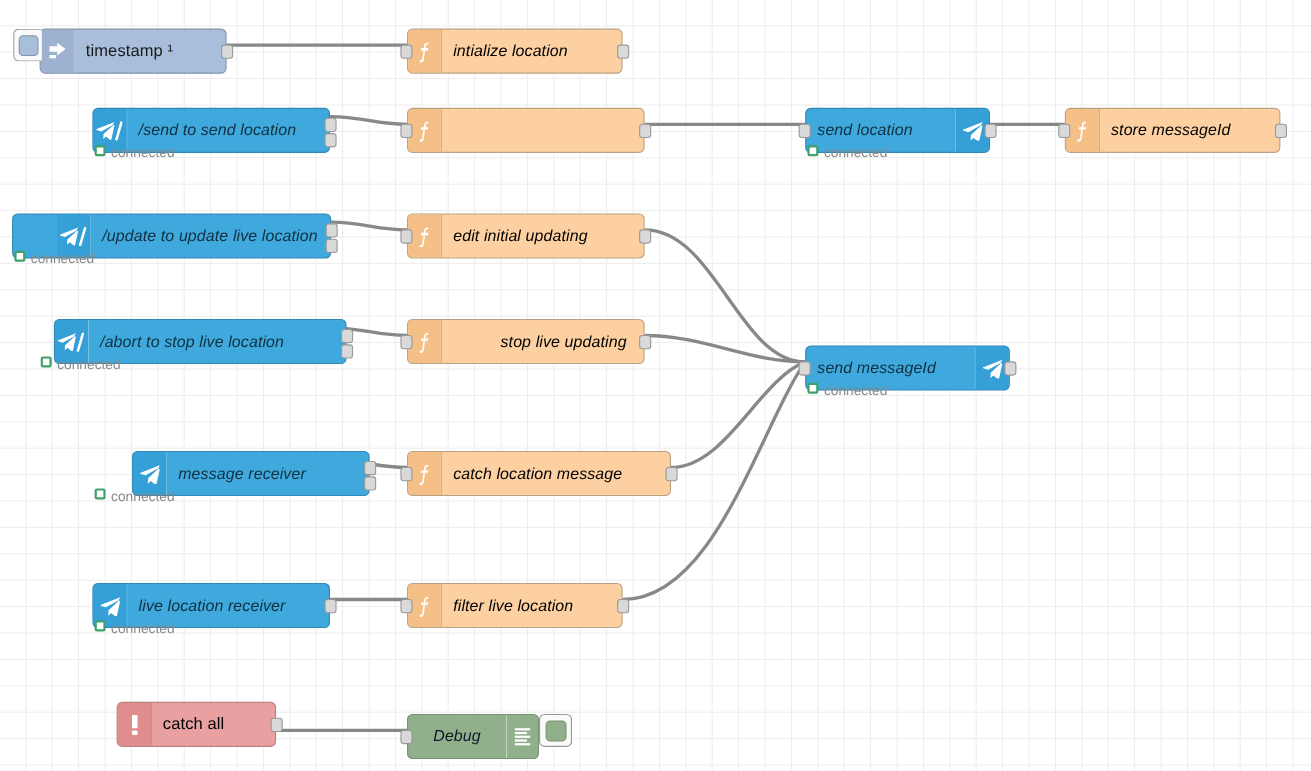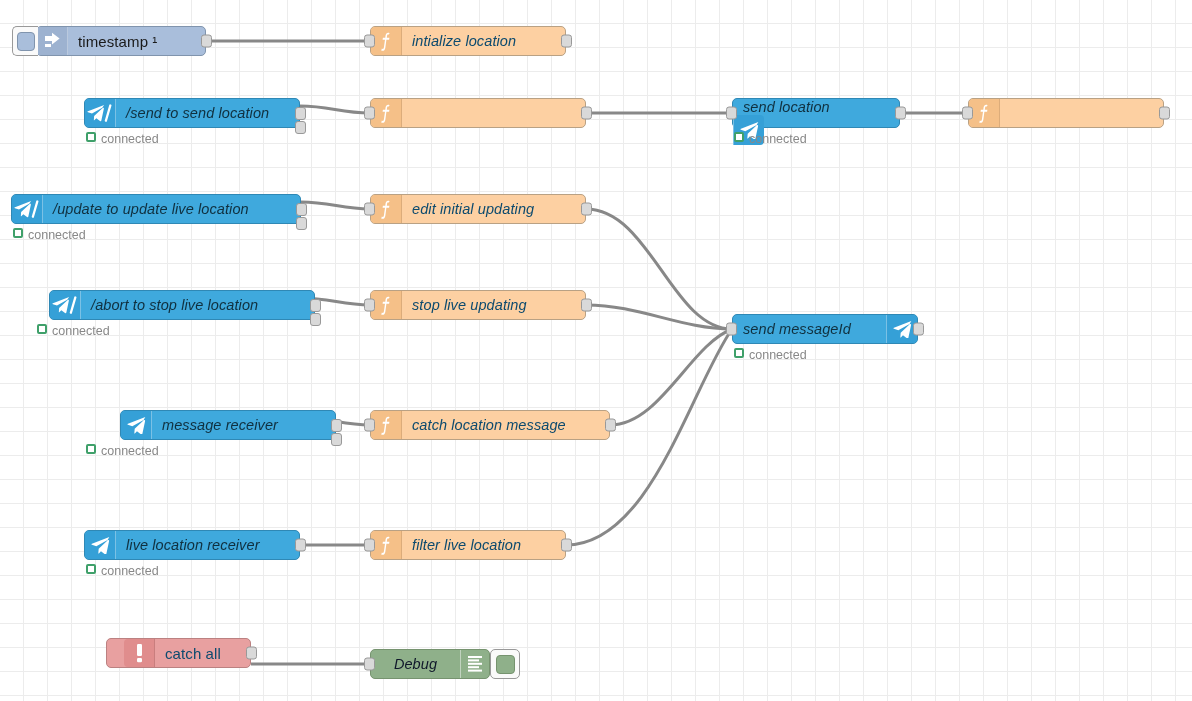--- a/index.html
+++ b/index.html
@@ -32,21 +32,21 @@
   }
   .wire {
     fill: none;
     stroke: #888888;
     stroke-width: 3;
   }
 
   
   .node {
     position: absolute;
-    height: 30px;
+    height: 41px;
     box-sizing: border-box;
     border: 1px solid #999999;
     border-radius: 5px;
     display: flex;
     align-items: stretch;
     overflow: visible;
   }
   .node-icon {
     width: 30px;
     flex: 0 0 30px;
@@ -57,21 +57,21 @@
     border-bottom-left-radius: 4px;
     background: rgba(0,0,0,0.06);
   }
   .node-label {
     flex: 1 1 auto;
     display: flex;
     align-items: center;
     padding: 0 10px;
     font-size: 14.5px;
     font-style: italic;
-    color: #0c4a6e;
+    color: #000000;
     white-space: nowrap;
     letter-spacing: 0.1px;
   }
 
   
   .port {
     position: absolute;
     width: 11px;
     height: 13px;
     background: #d9d9d9;
@@ -274,44 +274,45 @@
       </div>
       <div class="node n-func" style="left: 370px; top: 98px; width: 216px;">
         <div class="node-icon">
           <svg class="gi" width="16" height="20" viewBox="0 0 16 20">
             <path d="M11.6 2.2c-1-.6-2.3-.6-3.1.2-.7.7-.9 1.7-1 2.7l-.2 1.6H4.9l-.3 2.1h2.4l-1 6.9c-.1 1-.3 1.7-.7 2-.4.3-.9.2-1.4-.1l-.7 1.9c1 .5 2.3.5 3.1-.3.7-.7 1-1.8 1.1-2.9l1-7.5h2.7l.3-2.1H8.8l.2-1.4c.1-.8.2-1.4.5-1.7.3-.3.8-.3 1.3 0z" fill="#ffffff"></path>
           </svg>
         </div>
         <div class="port in"></div>
         <div class="port out"></div>
       </div>
-      <div class="node n-tele n-tele-right" style="left: 732px; top: 98px; width: 168px; flex-direction: column;">
+      <div class="node n-tele n-tele-right" style="left: 732px; top: 98px; width: 168px;">
         <div class="node-label">send location</div>
         <div class="node-icon">
           <svg class="gi" width="19" height="18" viewBox="0 0 20 18">
             <path d="M19.3.6 1 7.7c-.8.3-.8.9 0 1.1l4.6 1.4L17 3.9c.5-.3.9-.1.6.2L8.1 13l-.4 5c.4 0 .5-.1.8-.4l2-1.9 4.2 3.1c.8.4 1.3.2 1.5-.7l2.8-13c.3-1.1-.4-1.6-1.7-1.1z" fill="#ffffff"></path>
           </svg>
         </div>
         <div class="port in"></div>
         <div class="port out"></div>
       </div>
       <div class="status" style="left: 734px; top: 132px;">
         <span class="dot"></span>
         <span>connected</span>
       </div>
       <div class="node n-func" style="left: 968px; top: 98px; width: 196px;">
         <div class="node-icon">
           <svg class="gi" width="16" height="20" viewBox="0 0 16 20">
             <path d="M11.6 2.2c-1-.6-2.3-.6-3.1.2-.7.7-.9 1.7-1 2.7l-.2 1.6H4.9l-.3 2.1h2.4l-1 6.9c-.1 1-.3 1.7-.7 2-.4.3-.9.2-1.4-.1l-.7 1.9c1 .5 2.3.5 3.1-.3.7-.7 1-1.8 1.1-2.9l1-7.5h2.7l.3-2.1H8.8l.2-1.4c.1-.8.2-1.4.5-1.7.3-.3.8-.3 1.3 0z" fill="#ffffff"></path>
           </svg>
         </div>
-        <div class="port in"></div>
-        <div class="port out"></div>
-      </div>
-      <div class="node n-tele" style="left: 11px; top: 194px; width: 290px;">
+        <div class="node-label">store messageId</div>
+        <div class="port in"></div>
+        <div class="port out"></div>
+      </div>
+      <div class="node n-tele" style="left: 11px; top: 194px; width: 290px; padding-left: 40px;">
         <div class="node-icon">
           <svg class="gi" width="26" height="18" viewBox="0 0 27 18">
             <path d="M17.8.6 1 7.2c-.8.3-.8.8 0 1l4.2 1.3L15.8 3.6c.4-.3.8-.1.5.2L7.4 12l-.3 4.6c.3 0 .5-.1.7-.4l1.9-1.8 3.8 2.9c.7.4 1.2.2 1.4-.6l2.6-12c.2-1-.4-1.5-1.7-1.1z" fill="#ffffff"></path>
             <path d="M24.2 1.2 19.6 17" stroke="#ffffff" stroke-width="2.4" stroke-linecap="round"></path>
           </svg>
         </div>
         <div class="node-label">/update to update live location</div>
         <div class="port out2a"></div>
         <div class="port out2b"></div>
       </div>
@@ -337,21 +338,21 @@
           </svg>
         </div>
         <div class="node-label">/abort to stop live location</div>
         <div class="port out2a"></div>
         <div class="port out2b"></div>
       </div>
       <div class="status" style="left: 37px; top: 324px;">
         <span class="dot"></span>
         <span>connected</span>
       </div>
-      <div class="node n-func" style="left: 370px; top: 290px; width: 216px;">
+      <div class="node n-func" style="left: 370px; top: 290px; width: 216px; gap: 43px;">
         <div class="node-icon">
           <svg class="gi" width="16" height="20" viewBox="0 0 16 20">
             <path d="M11.6 2.2c-1-.6-2.3-.6-3.1.2-.7.7-.9 1.7-1 2.7l-.2 1.6H4.9l-.3 2.1h2.4l-1 6.9c-.1 1-.3 1.7-.7 2-.4.3-.9.2-1.4-.1l-.7 1.9c1 .5 2.3.5 3.1-.3.7-.7 1-1.8 1.1-2.9l1-7.5h2.7l.3-2.1H8.8l.2-1.4c.1-.8.2-1.4.5-1.7.3-.3.8-.3 1.3 0z" fill="#ffffff"></path>
           </svg>
         </div>
         <div class="node-label">stop live updating</div>
         <div class="port in"></div>
         <div class="port out"></div>
       </div>
       <div class="node n-tele n-tele-right" style="left: 732px; top: 314px; width: 186px;">
@@ -408,21 +409,21 @@
       <div class="node n-func" style="left: 370px; top: 530px; width: 196px;">
         <div class="node-icon">
           <svg class="gi" width="16" height="20" viewBox="0 0 16 20">
             <path d="M11.6 2.2c-1-.6-2.3-.6-3.1.2-.7.7-.9 1.7-1 2.7l-.2 1.6H4.9l-.3 2.1h2.4l-1 6.9c-.1 1-.3 1.7-.7 2-.4.3-.9.2-1.4-.1l-.7 1.9c1 .5 2.3.5 3.1-.3.7-.7 1-1.8 1.1-2.9l1-7.5h2.7l.3-2.1H8.8l.2-1.4c.1-.8.2-1.4.5-1.7.3-.3.8-.3 1.3 0z" fill="#ffffff"></path>
           </svg>
         </div>
         <div class="node-label">filter live location</div>
         <div class="port in"></div>
         <div class="port out"></div>
       </div>
-      <div class="node n-catch" style="left: 106px; top: 638px; width: 145px; padding-left: 17px;">
+      <div class="node n-catch" style="left: 106px; top: 638px; width: 145px;">
         <div class="node-icon">
           <svg class="gi" width="9" height="20" viewBox="0 0 9 20">
             <rect x="2" y="1" width="5" height="12" rx="1.2" fill="#ffffff"></rect>
             <rect x="2" y="15" width="5" height="4.2" rx="1.2" fill="#ffffff"></rect>
           </svg>
         </div>
         <div class="node-label">catch all</div>
         <div class="port out"></div>
       </div>
       <div class="node n-debug" style="left: 370px; top: 649px; width: 120px;">

